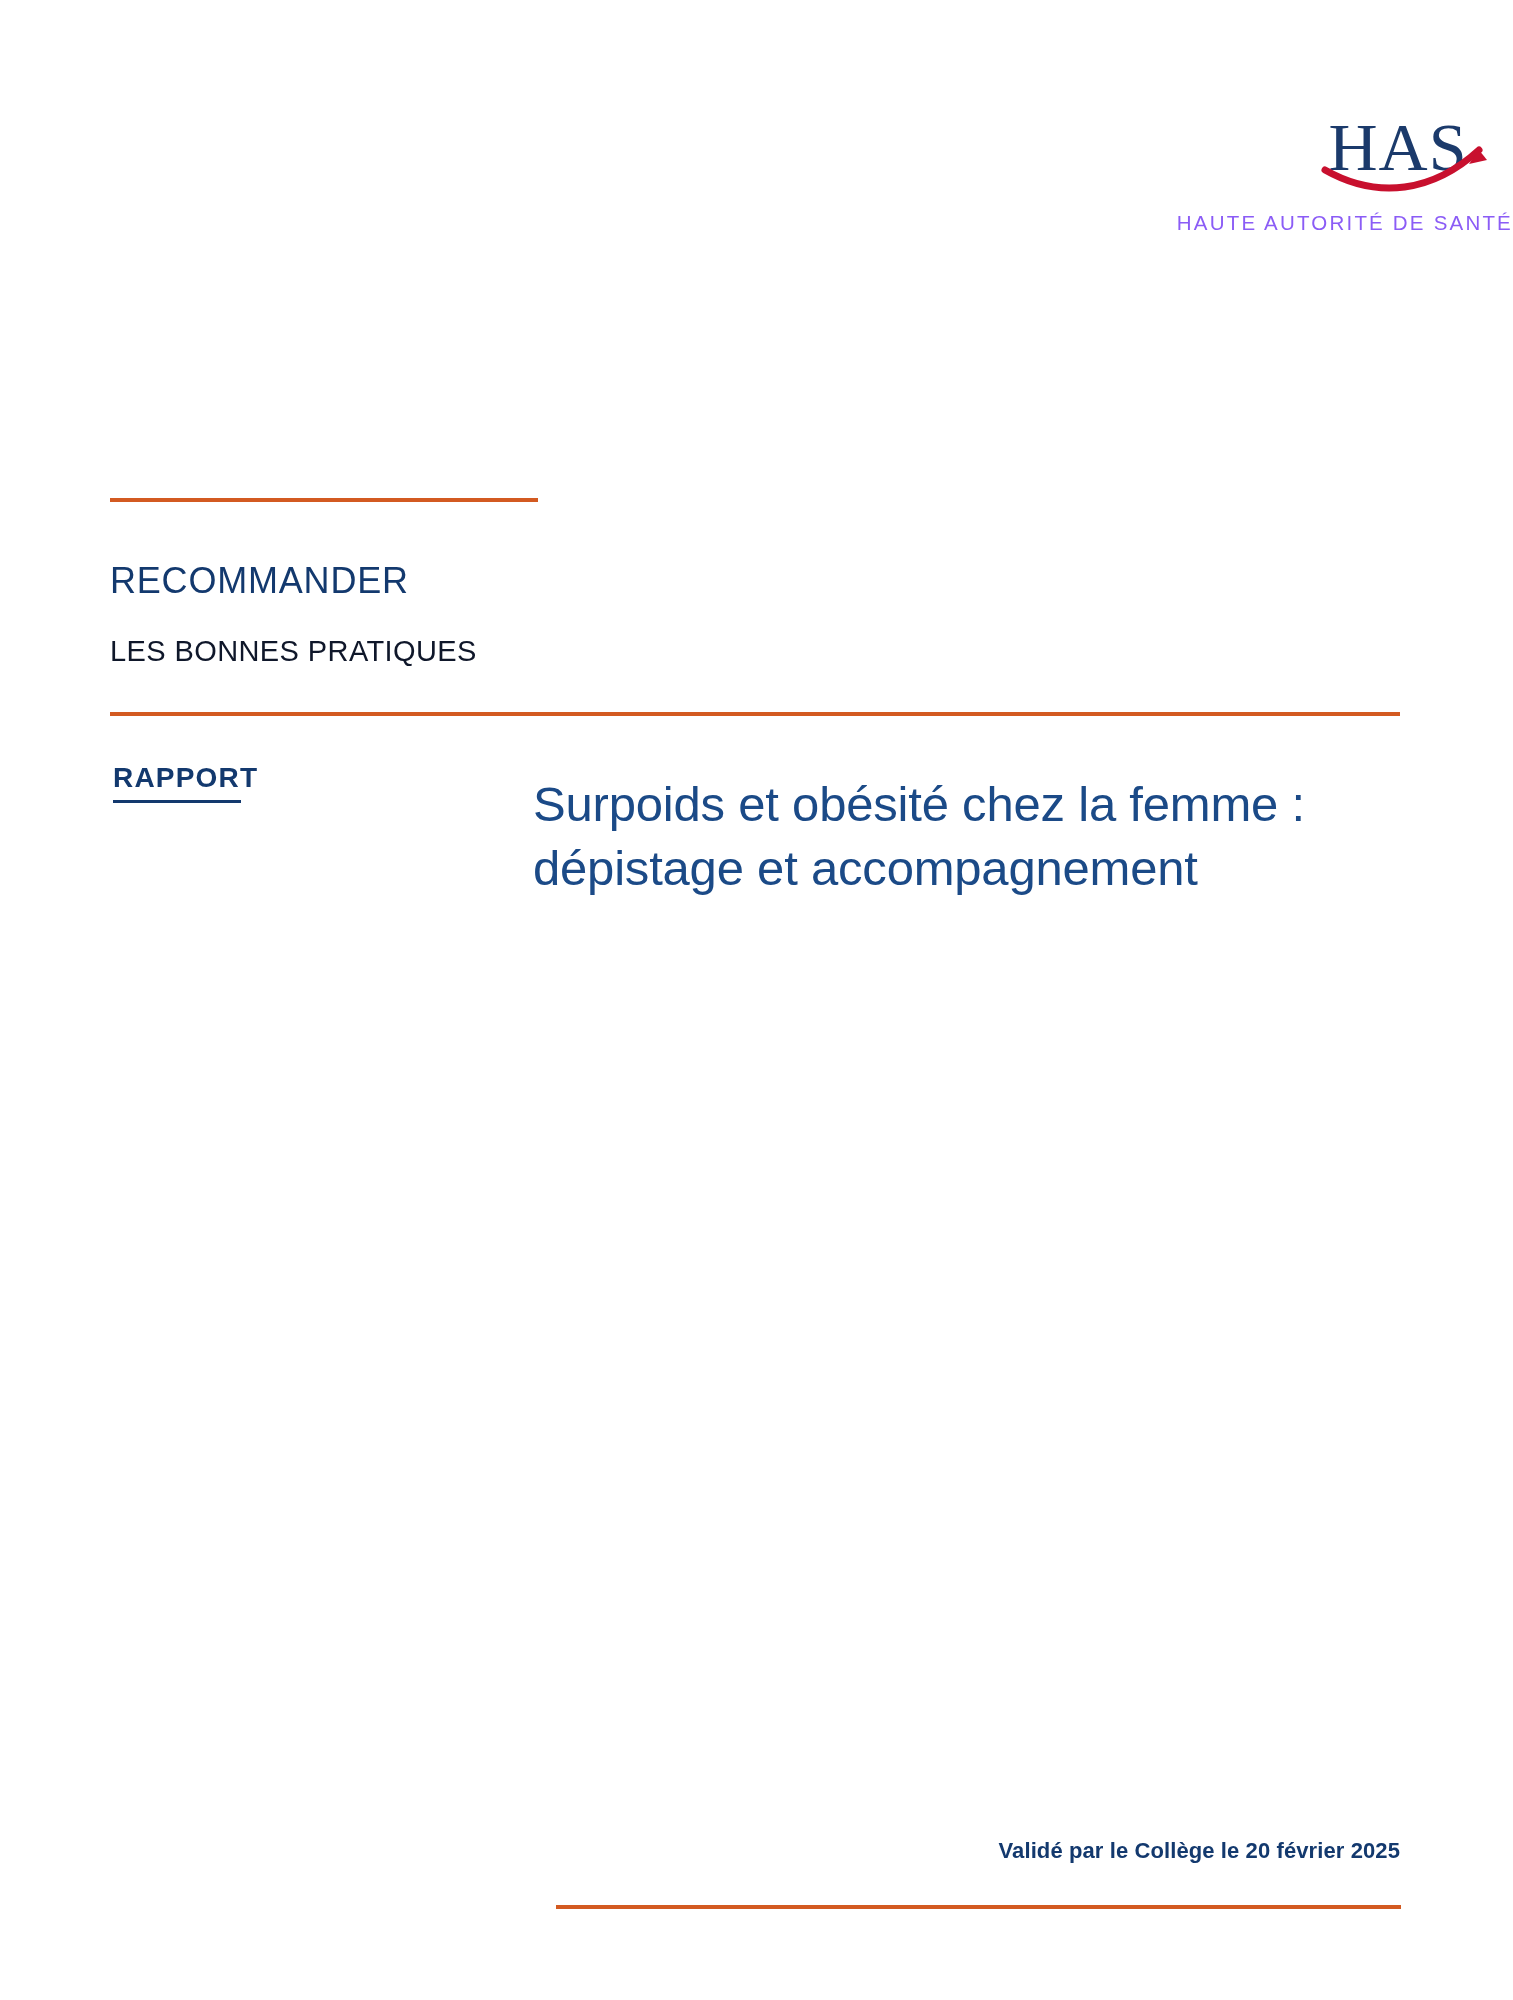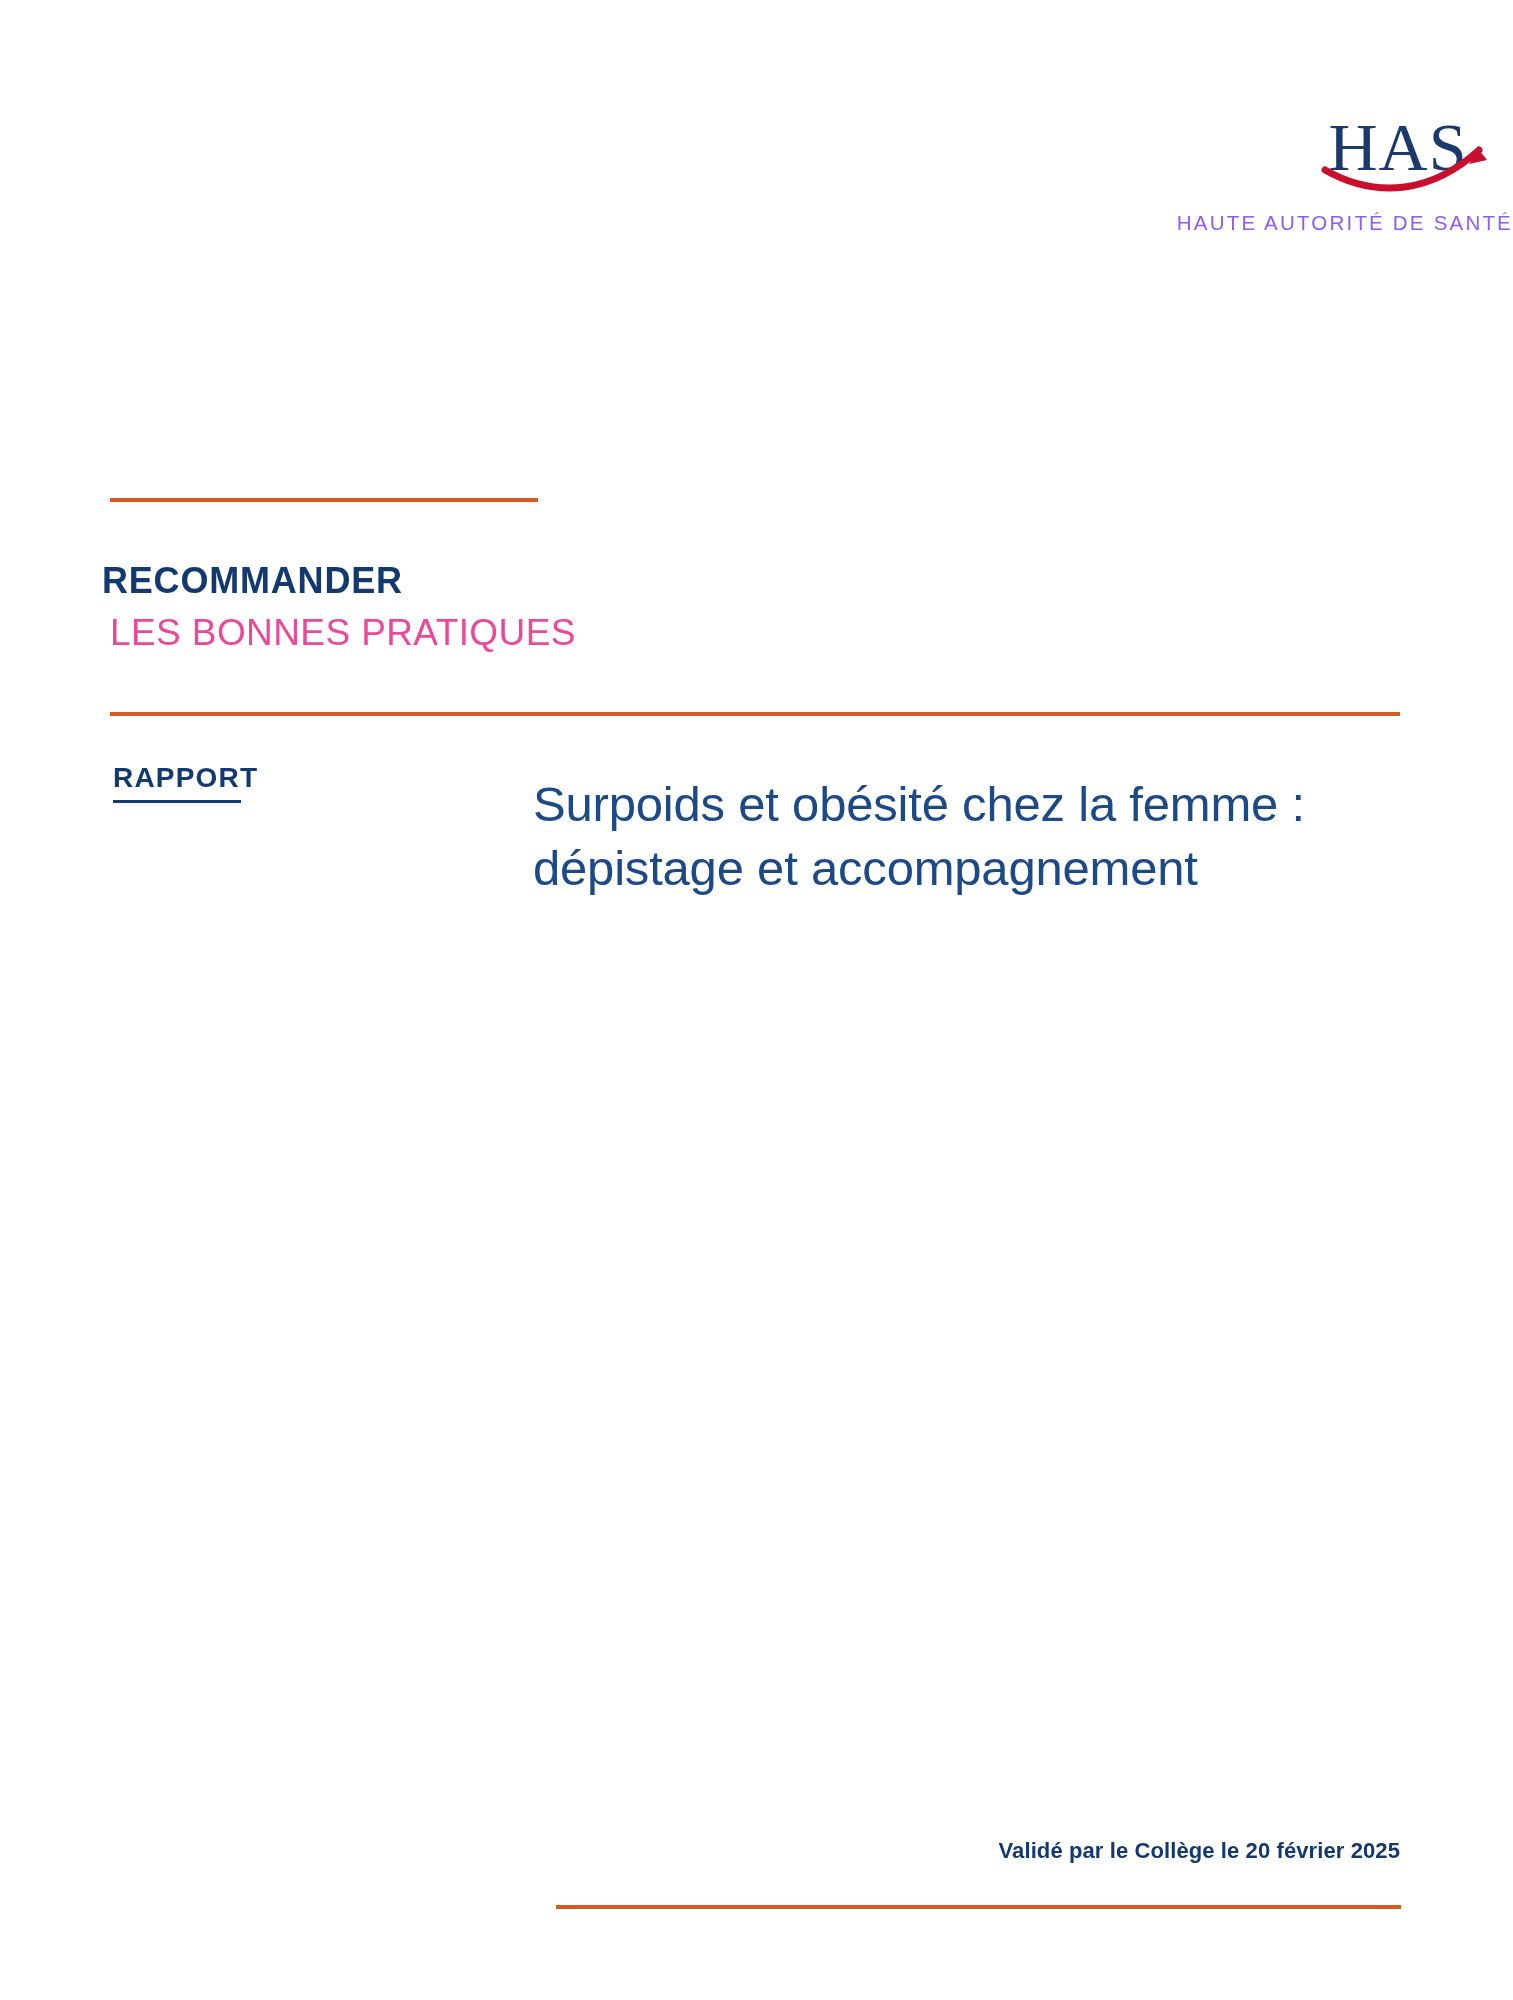--- a/index.html
+++ b/index.html
@@ -55,36 +55,36 @@
     position: absolute;
     left: 110px;
     top: 498px;
     width: 428px;
     height: 4px;
     background: #d35a21;
   }
 
   .recommander {
     position: absolute;
-    left: 102px;
+    left: 110px;
     top: 562px;
     font-size: 36px;
-    font-weight: bold;
+    font-weight: normal;
     letter-spacing: 0.8px;
     color: #13396e;
     line-height: 1.05;
   }
   .sous-titre {
     position: absolute;
     left: 110px;
-    top: 612px;
-    font-size: 37px;
+    top: 635px;
+    font-size: 29px;
     font-weight: 400;
     letter-spacing: 0.4px;
-    color: #ec4899;
+    color: #0f172a;
   }
 
   
   .rule-orange-long {
     position: absolute;
     left: 110px;
     top: 712px;
     width: 1290px;
     height: 4px;
     background: #d35a21;

